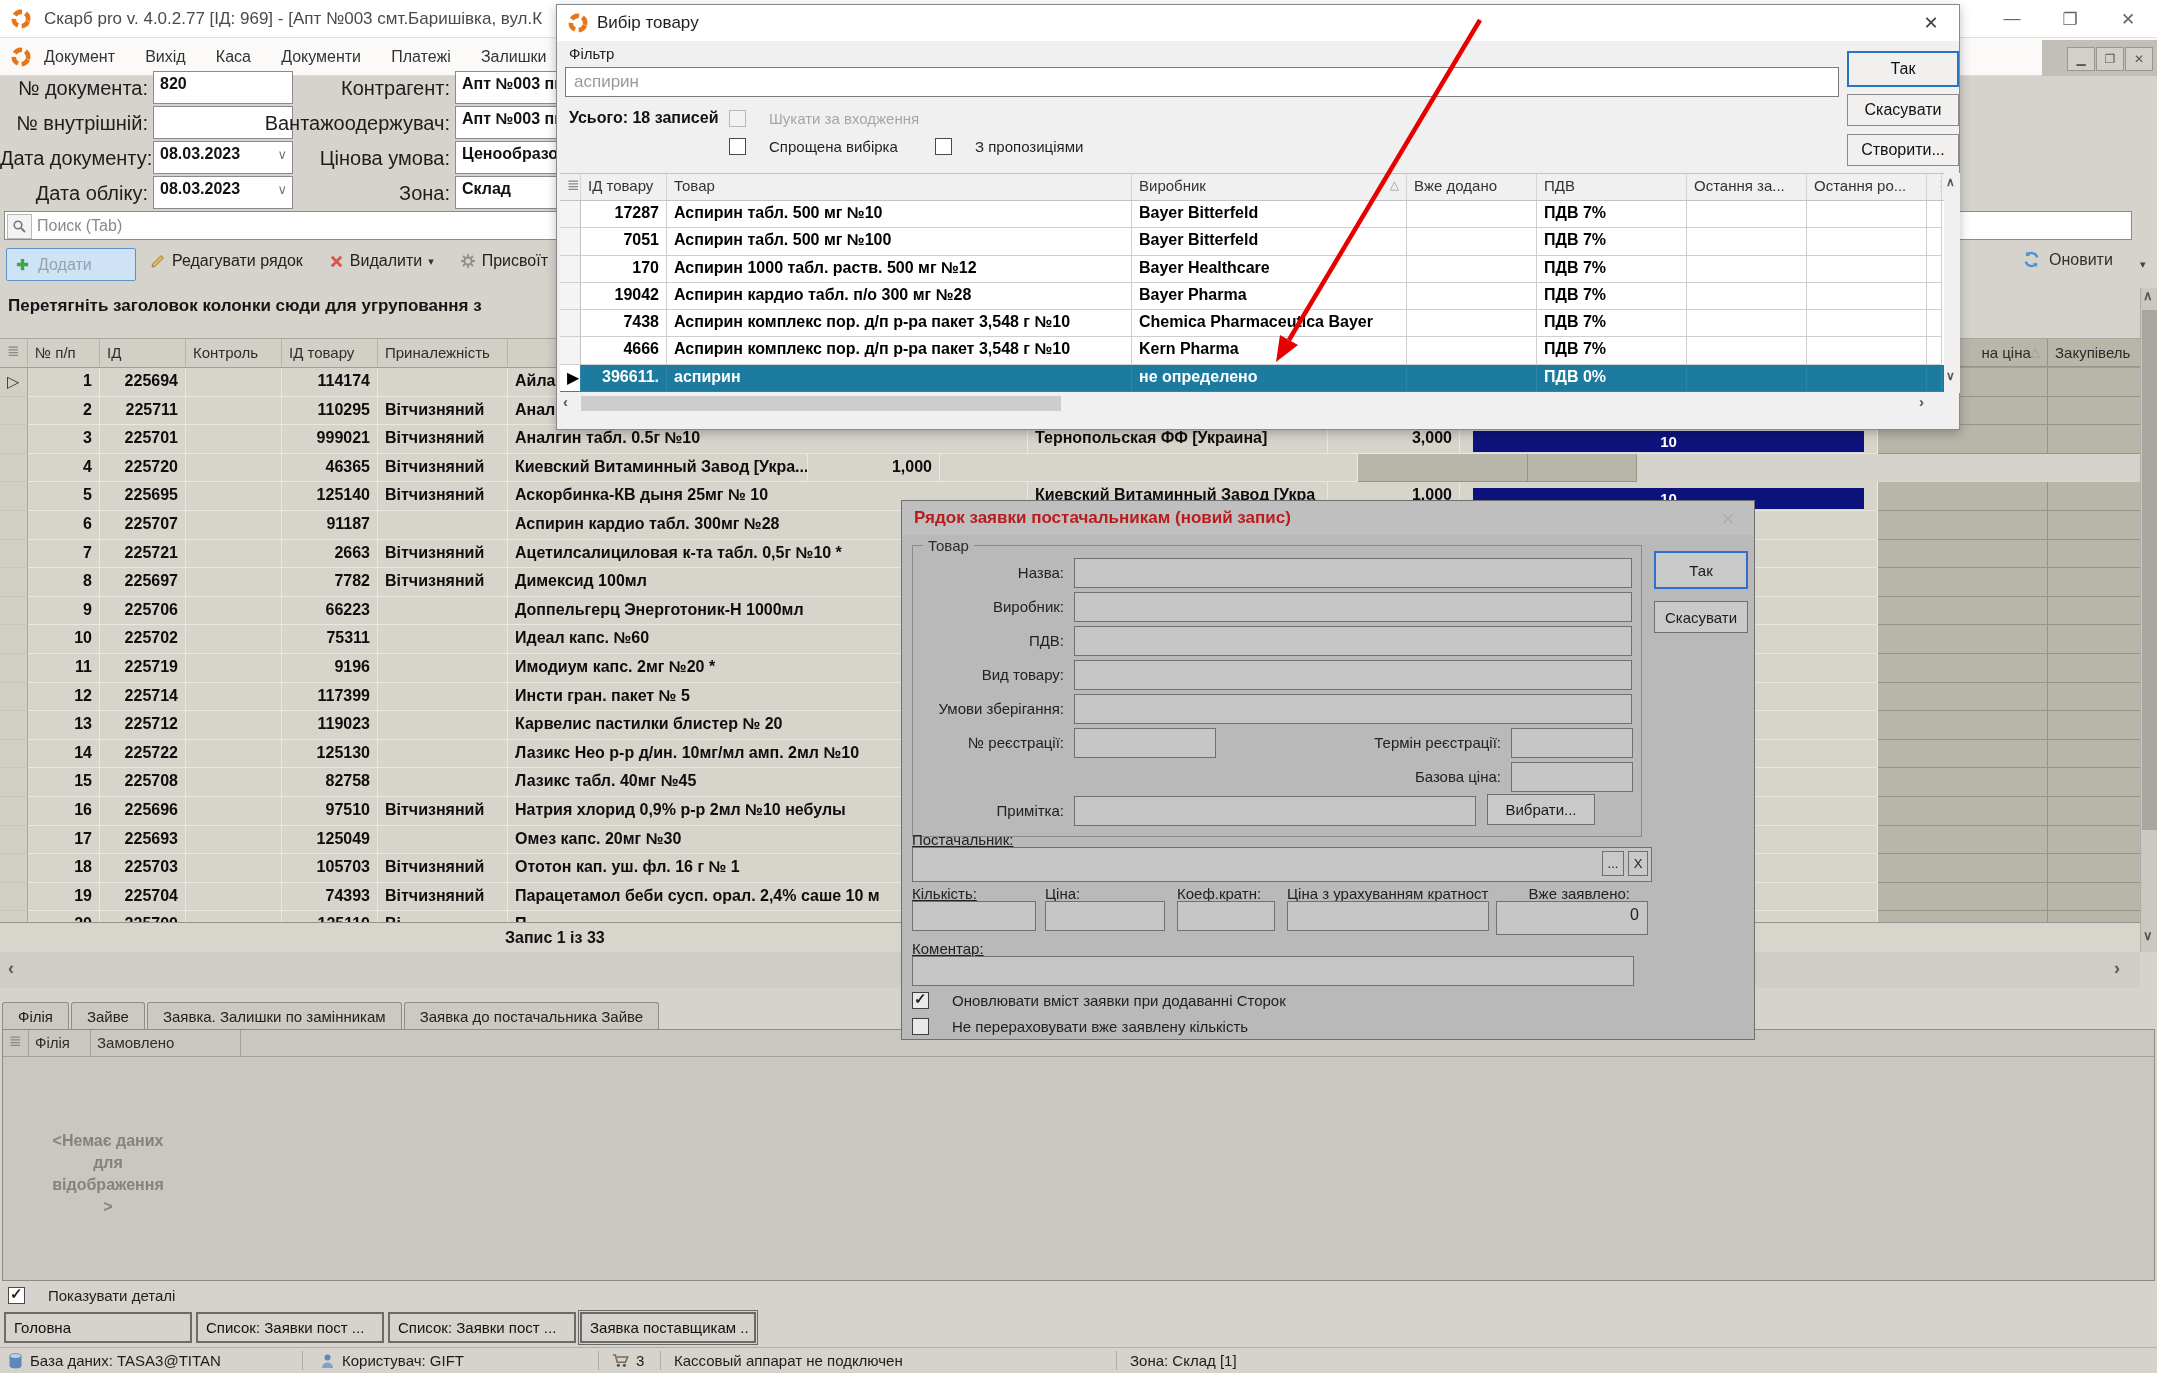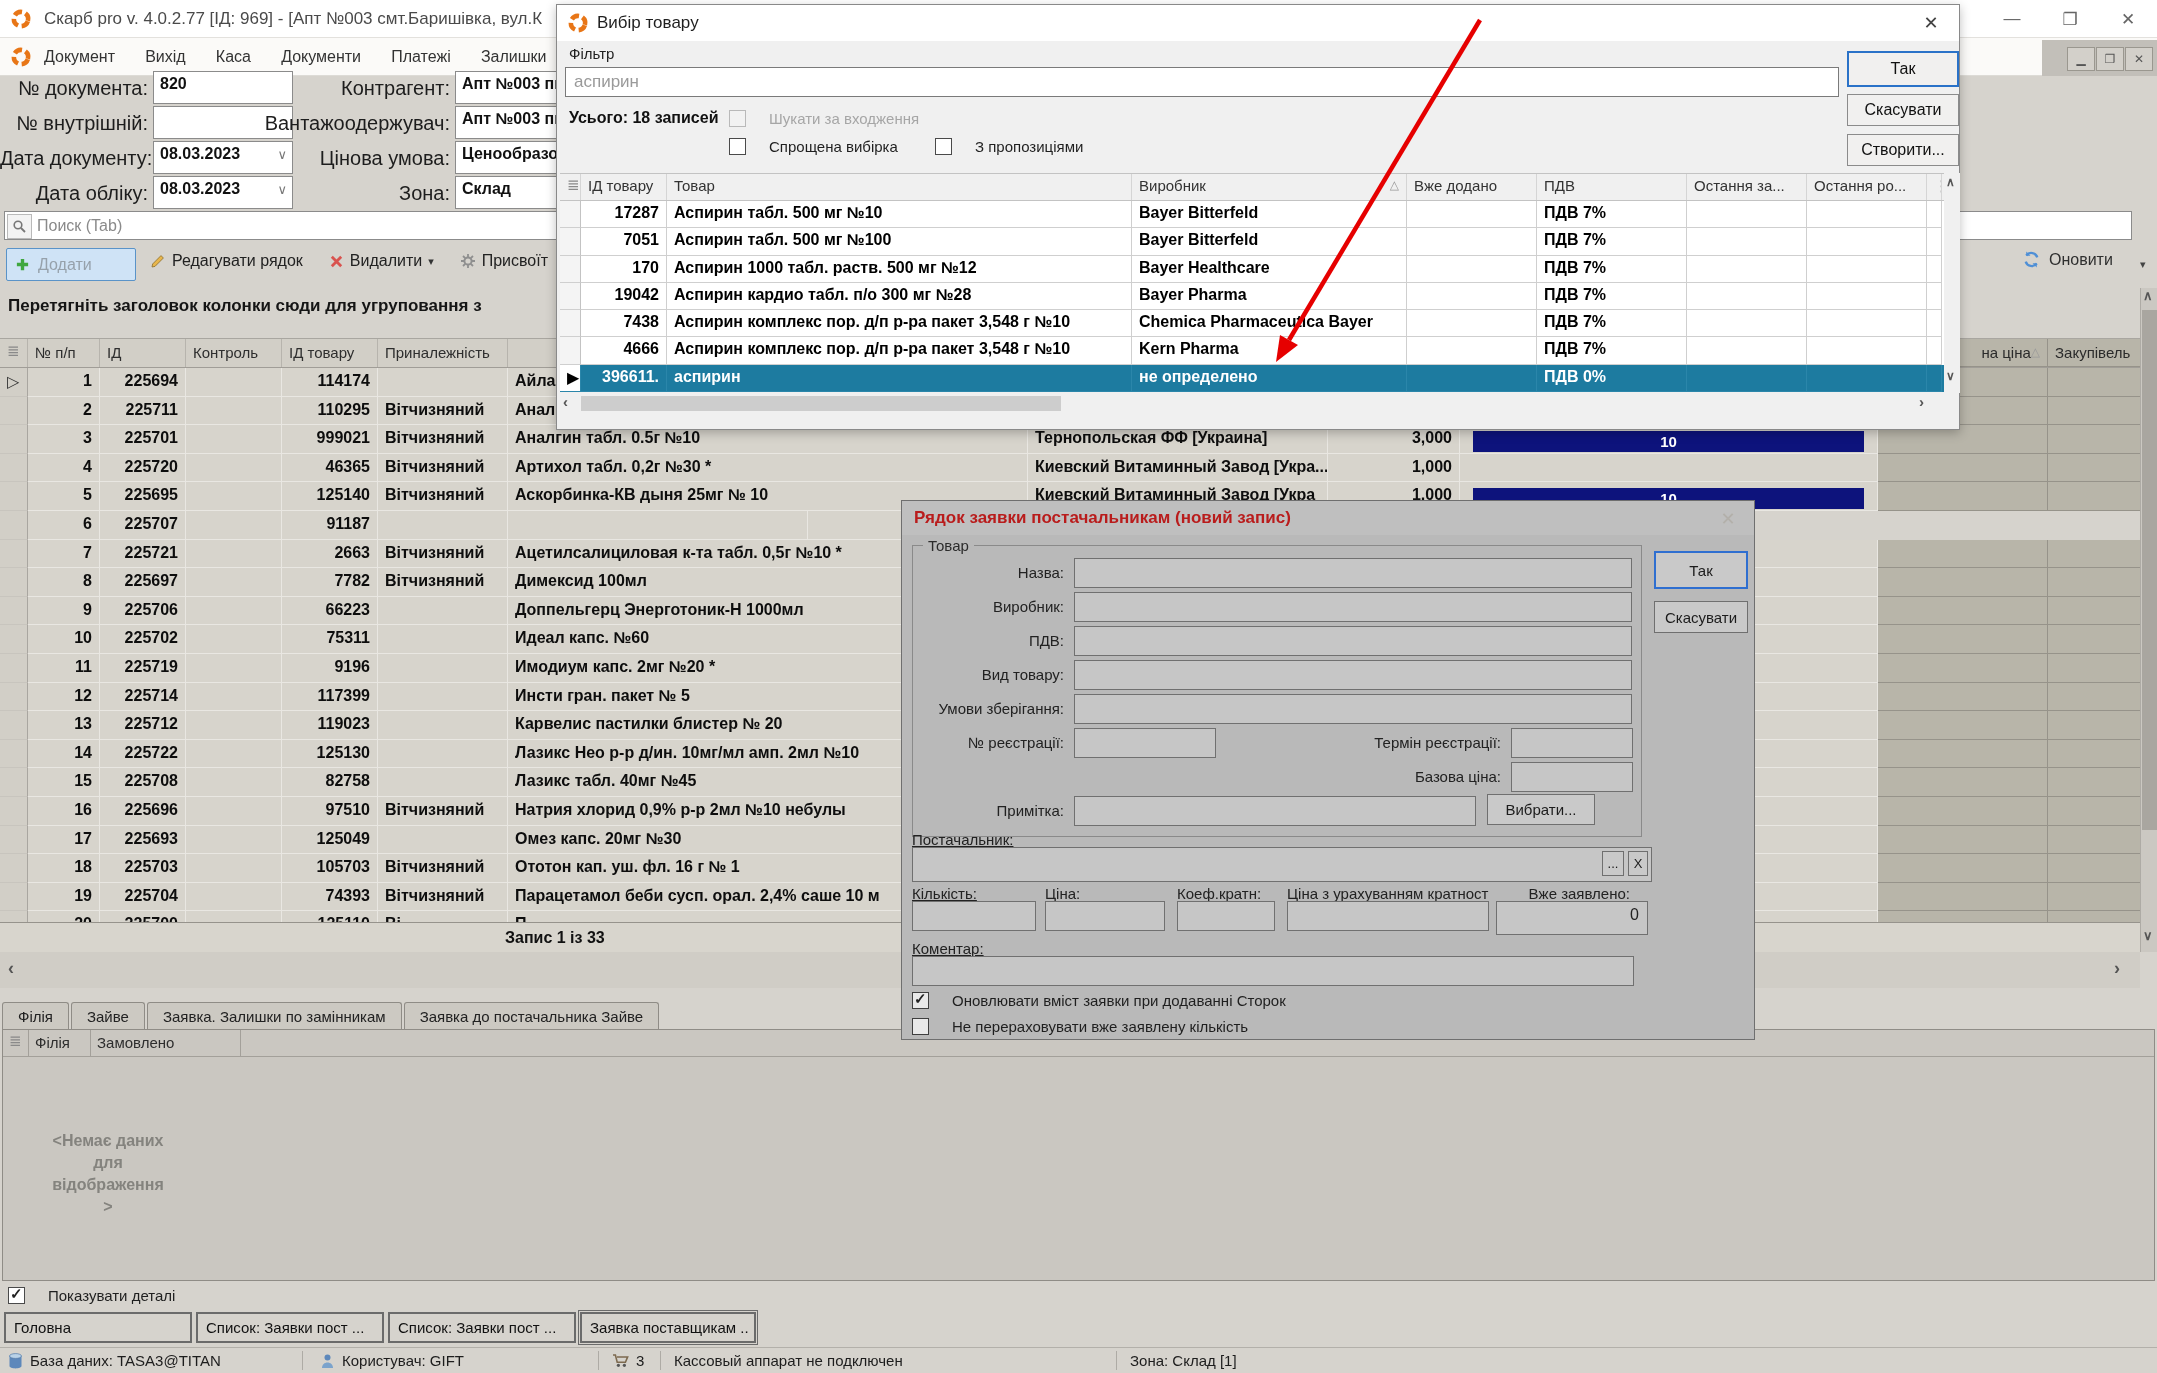--- a/index.html
+++ b/index.html
@@ -308,21 +308,20 @@
         <div class="gc w11 dark"></div>
       </div>
 
       <div class="g-row">
         <div class="gc w0 ind"></div>
         <div class="gc w1 r">4</div>
         <div class="gc w2 r">225720</div>
         <div class="gc w3"></div>
         <div class="gc w4 r">46365</div>
         <div class="gc w5">Вітчизняний</div>
-        <div class="gc w6">Артихол табл. 0,2г №30 *</div>
         <div class="gc w7">Киевский Витаминный Завод [Укра...</div>
         <div class="gc w8 r">1,000</div>
         <div class="gc w9"></div>
         <div class="gc w10 dark"></div>
         <div class="gc w11 dark"></div>
       </div>
 
       <div class="g-row">
         <div class="gc w0 ind"></div>
         <div class="gc w1 r">5</div>
@@ -340,20 +339,21 @@
         <div class="gc w11 dark"></div>
       </div>
 
       <div class="g-row">
         <div class="gc w0 ind"></div>
         <div class="gc w1 r">6</div>
         <div class="gc w2 r">225707</div>
         <div class="gc w3"></div>
         <div class="gc w4 r">91187</div>
         <div class="gc w5"></div>
+        <div class="gc w6">Аспирин кардио табл. 300мг №28</div>
         <div class="gc w7"></div>
         <div class="gc w8 r"></div>
         <div class="gc w9"></div>
         <div class="gc w10 dark"></div>
         <div class="gc w11 dark"></div>
       </div>
 
       <div class="g-row">
         <div class="gc w0 ind"></div>
         <div class="gc w1 r">7</div>

